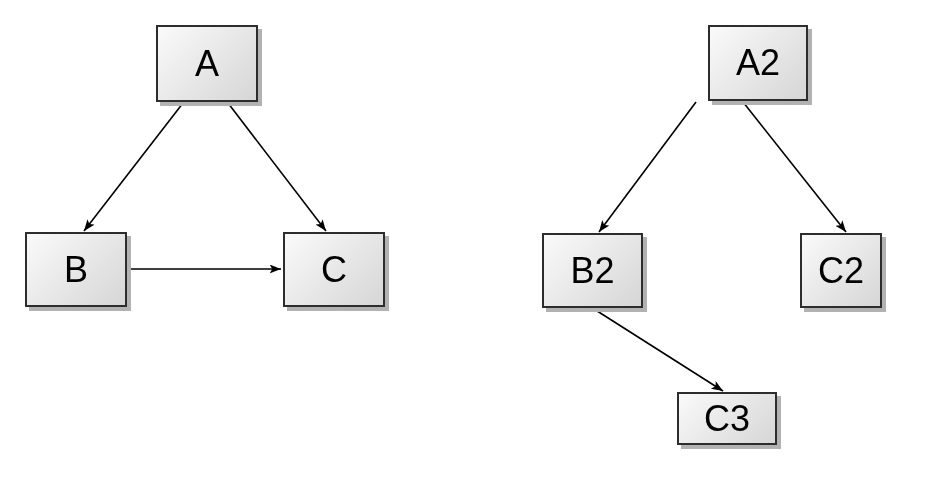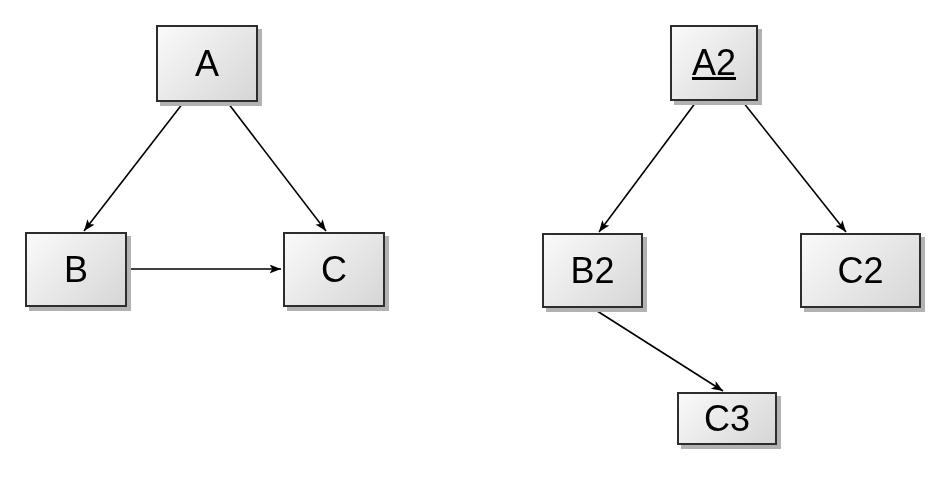--- a/index.html
+++ b/index.html
@@ -65,26 +65,26 @@
   <div>
       <div class="node" style="left: 156px; top: 25px; width: 102px; height: 77px;">
         <span class="node-label">A</span>
       </div>
       <div class="node" style="left: 25px; top: 232px; width: 102px; height: 75px;">
         <span class="node-label">B</span>
       </div>
       <div class="node" style="left: 283px; top: 232px; width: 102px; height: 75px;">
         <span class="node-label">C</span>
       </div>
-      <div class="node" style="left: 670px; top: 25px; width: 88px; height: 76px; text-decoration: underline;">
+      <div class="node" style="left: 708px; top: 25px; width: 100px; height: 76px;">
         <span class="node-label">A2</span>
       </div>
       <div class="node" style="left: 542px; top: 233px; width: 101px; height: 75px;">
         <span class="node-label">B2</span>
       </div>
-      <div class="node" style="left: 800px; top: 233px; width: 121px; height: 75px;">
+      <div class="node" style="left: 800px; top: 233px; width: 82px; height: 75px;">
         <span class="node-label">C2</span>
       </div>
       <div class="node" style="left: 677px; top: 392px; width: 100px; height: 53px;">
         <span class="node-label">C3</span>
       </div>
     </div>
 </div>
 
 </body></html>

